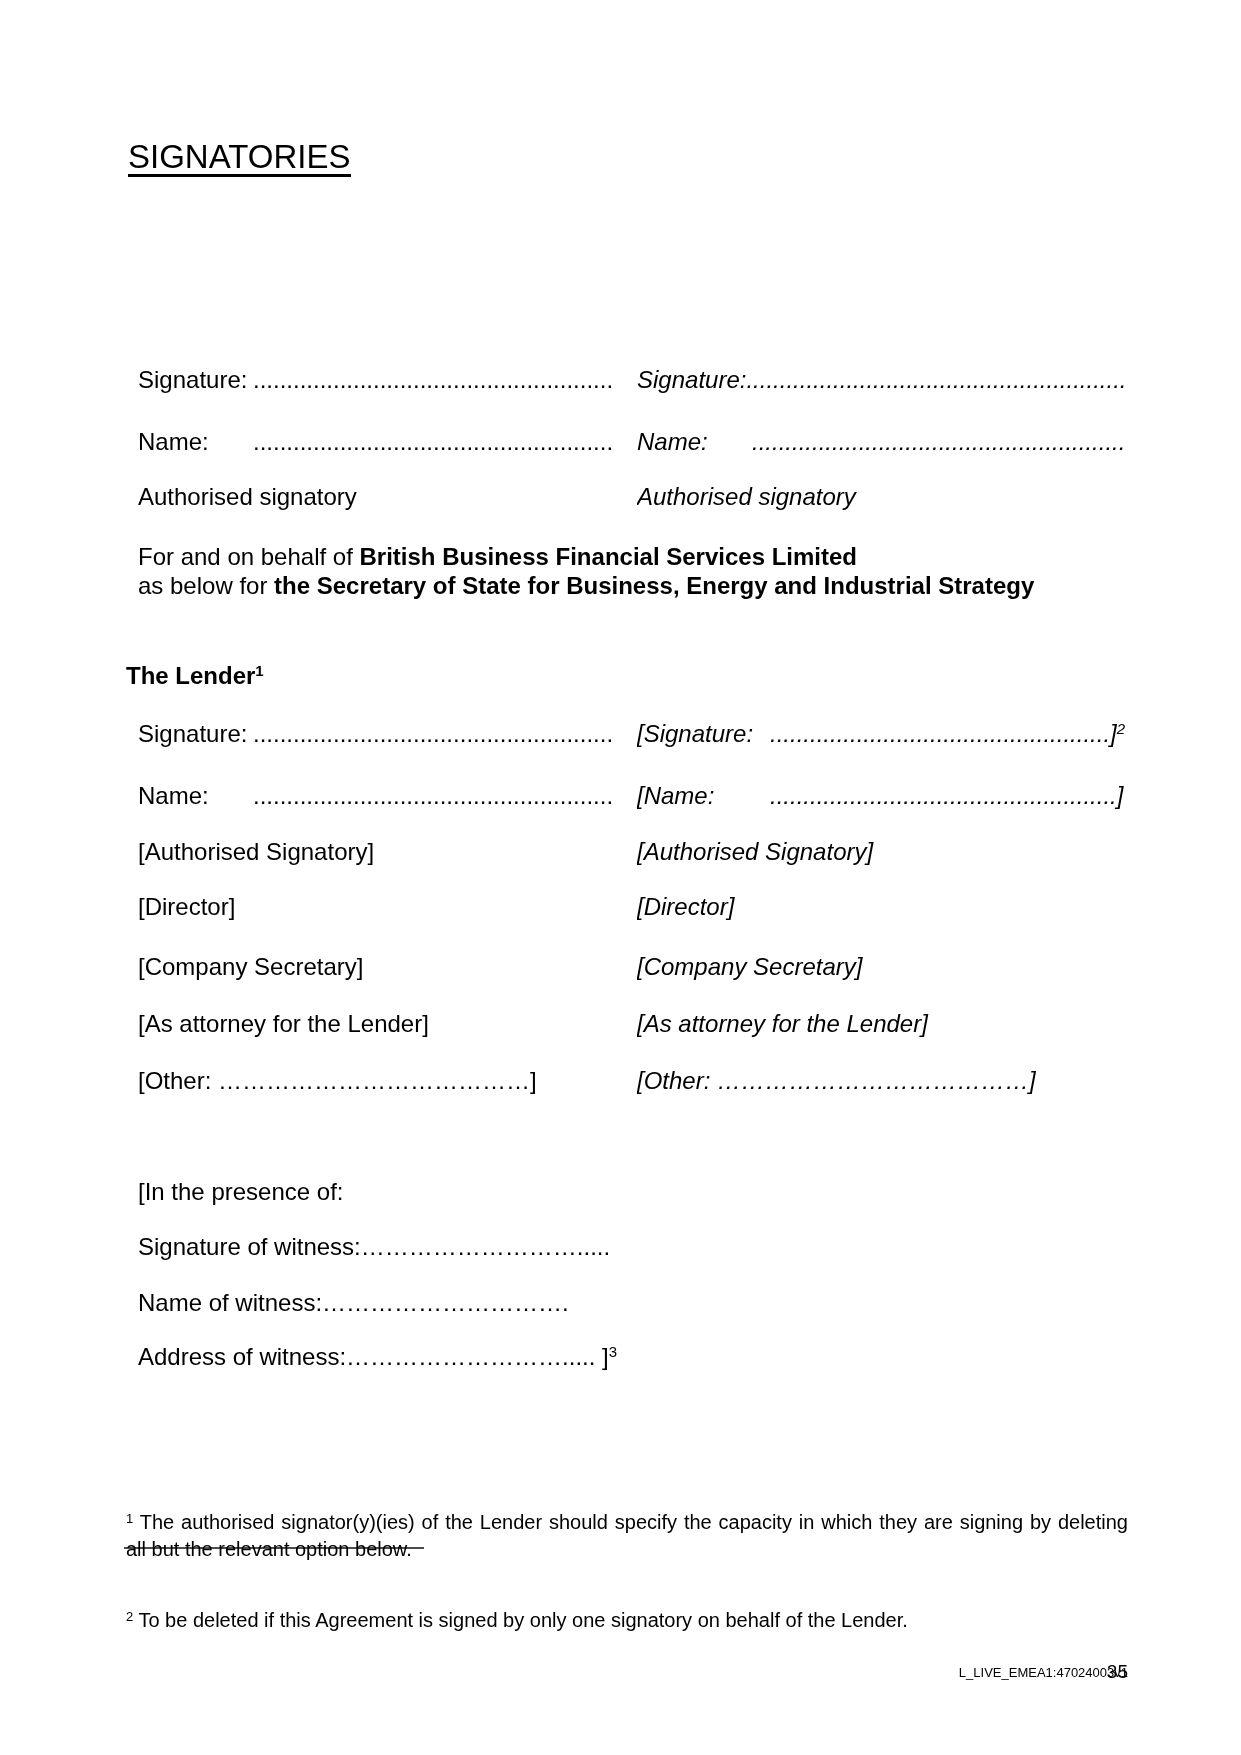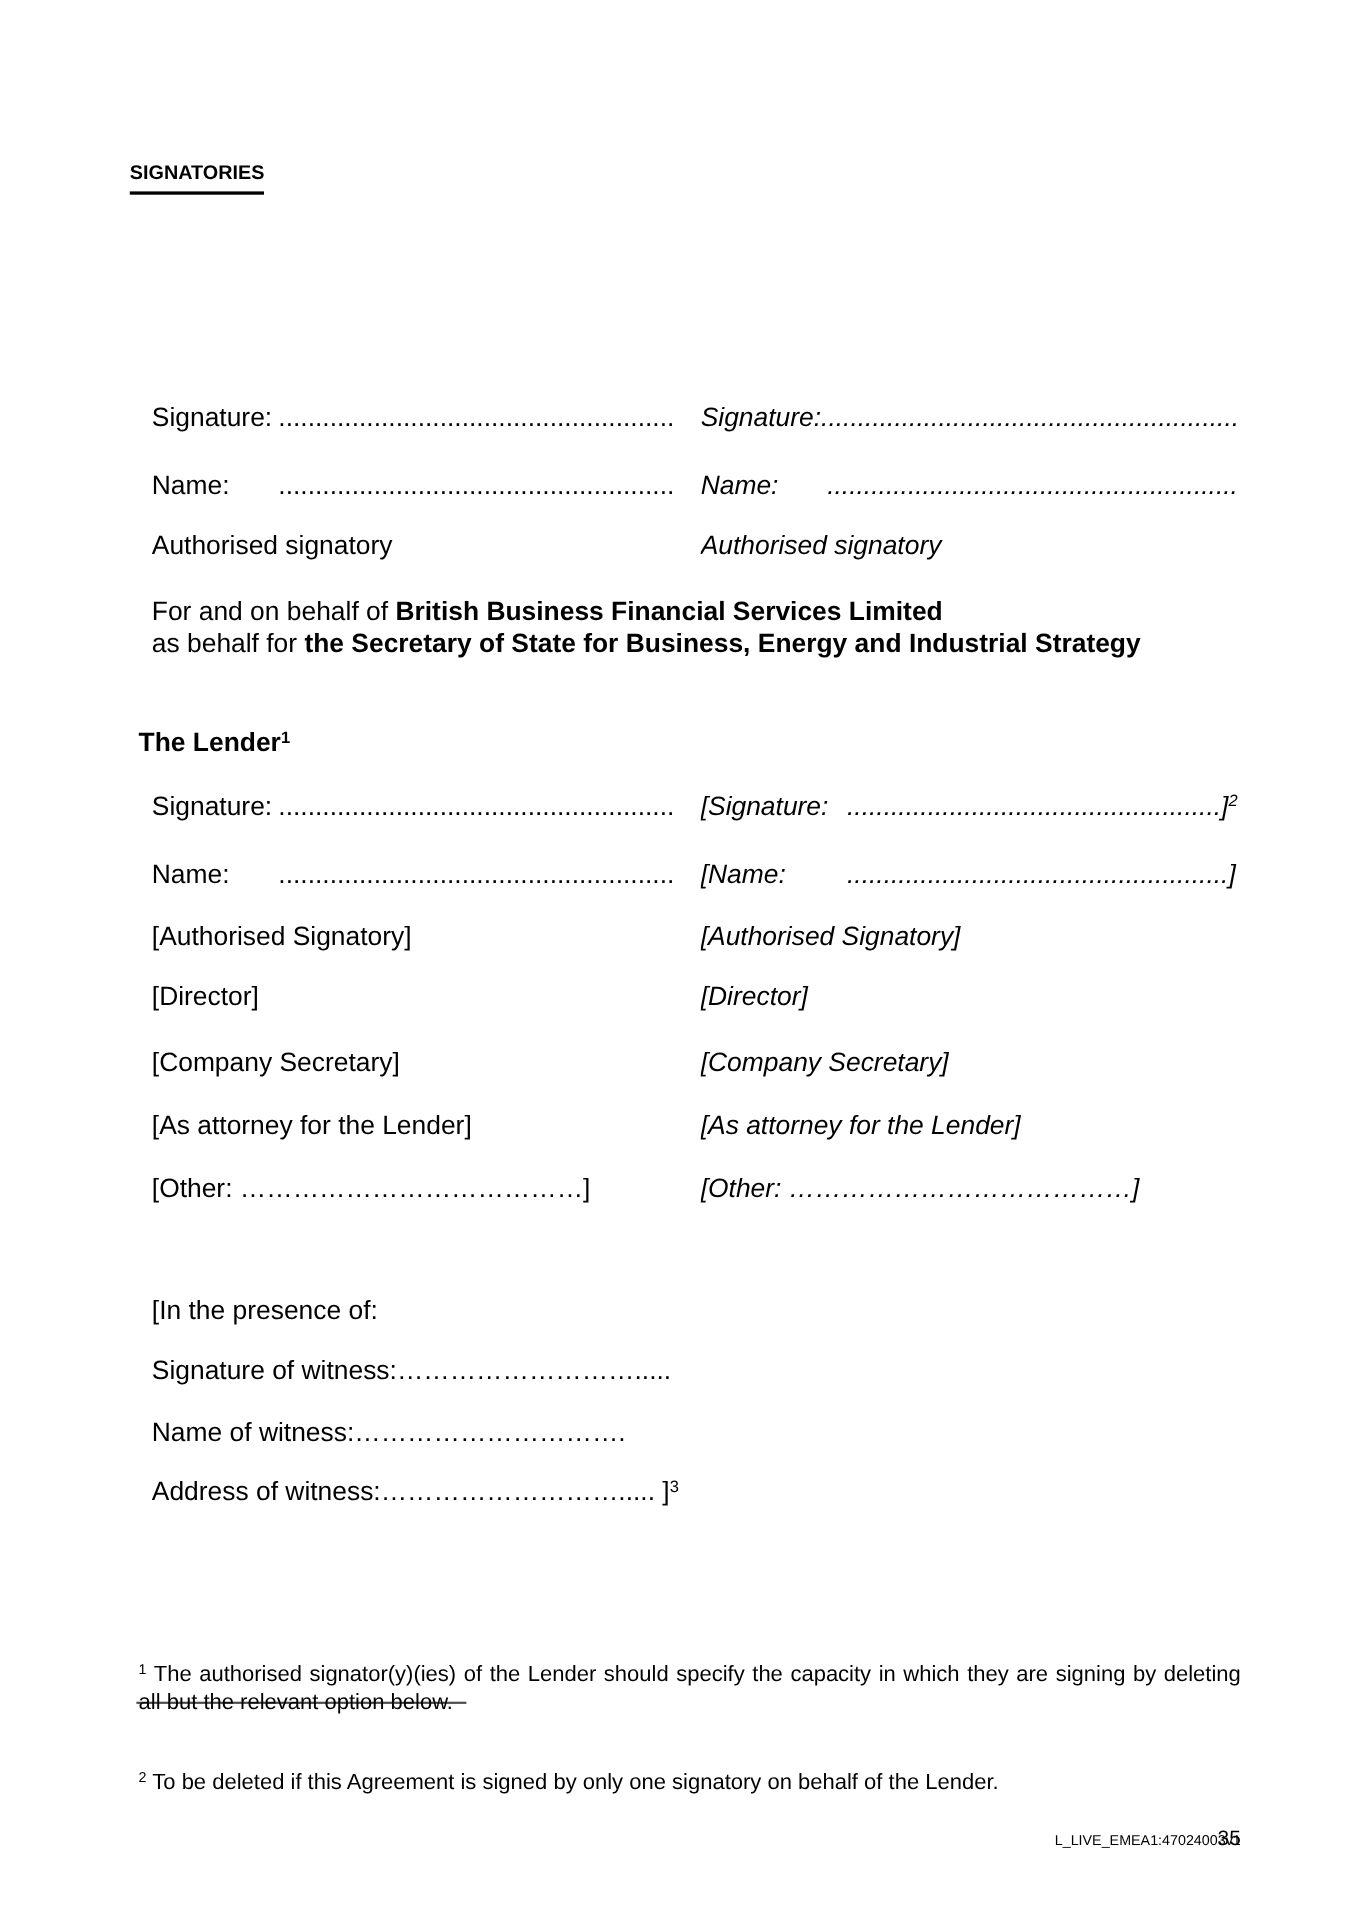--- a/index.html
+++ b/index.html
@@ -7,23 +7,23 @@
     position:relative;
     width:1241px;
     height:1755px;
     background:#ffffff;
     font-family:"Liberation Sans", sans-serif;
     color:#000;
     overflow:hidden;
   }
   .abs{position:absolute;}
   .h1{
-    left:118px;
-    font-size:18px;
-    font-weight:700;
+    left:128px;
+    font-size:33px;
+    font-weight:400;
     line-height:28px;
   }
   .h1 .underlined{
     display:inline-block;
     border-bottom:3px solid #000;
     padding-bottom:3px;
   }
   .h2{
     left:126px;
     font-size:24px;
@@ -109,21 +109,21 @@
     <div class="cell r"><span class="lbl">Name:</span><span>........................................................</span></div>
   </div>
 
   <div class="abs row" style="top:483px">
     <div class="cell l">Authorised signatory</div>
     <div class="cell r">Authorised signatory</div>
   </div>
 
   <div class="abs para" style="top:542px">
     <span>For and on behalf of </span><b>British Business Financial Services Limited</b><br>
-    <span>as behalf for </span><b>the Secretary of State for Business, Energy and Industrial Strategy</b>
+    <span>as below for </span><b>the Secretary of State for Business, Energy and Industrial Strategy</b>
   </div>
 
   <div class="abs h2" style="top:662px">
     <span>The Lender</span><sup class="s">1</sup>
   </div>
 
   <div class="abs row" style="top:720px">
     <div class="cell l"><span class="lbl">Signature:</span><span>......................................................</span></div>
     <div class="cell r"><span class="lblw">[Signature:</span><span>...................................................</span><span>]</span><sup class="s">2</sup></div>
   </div>

